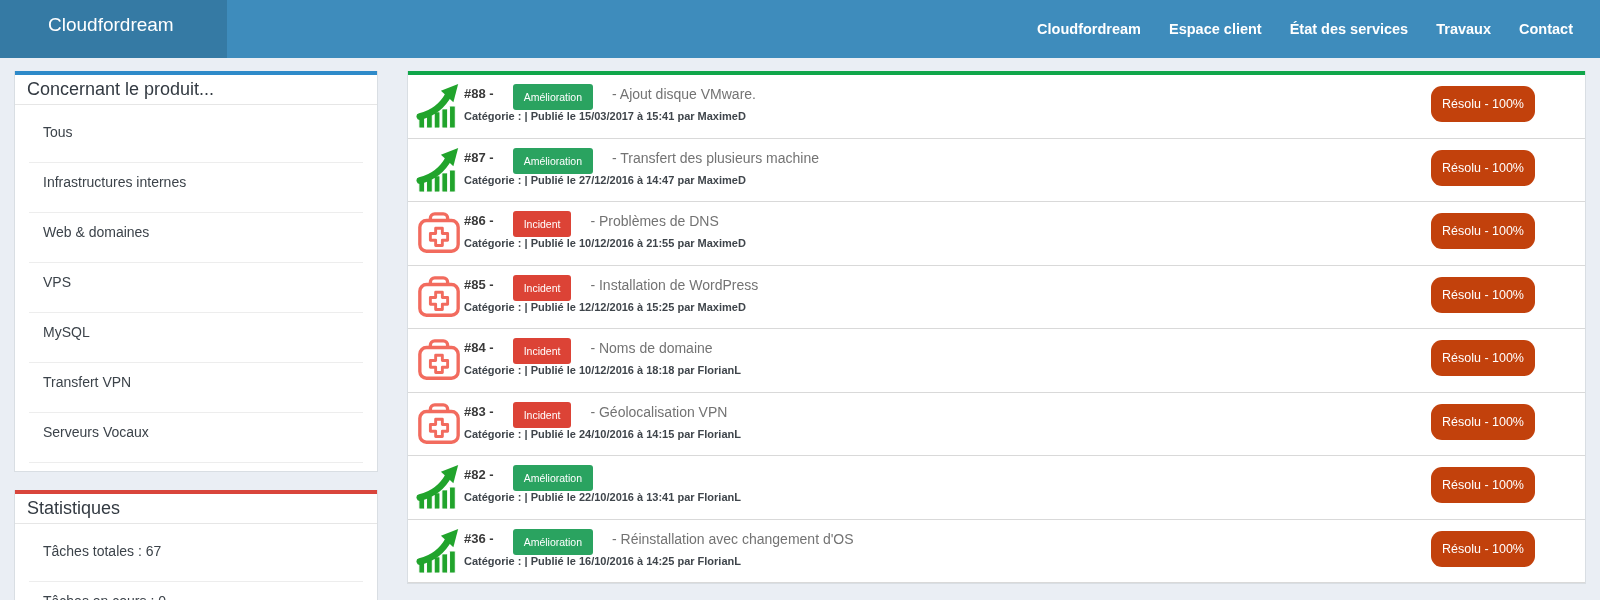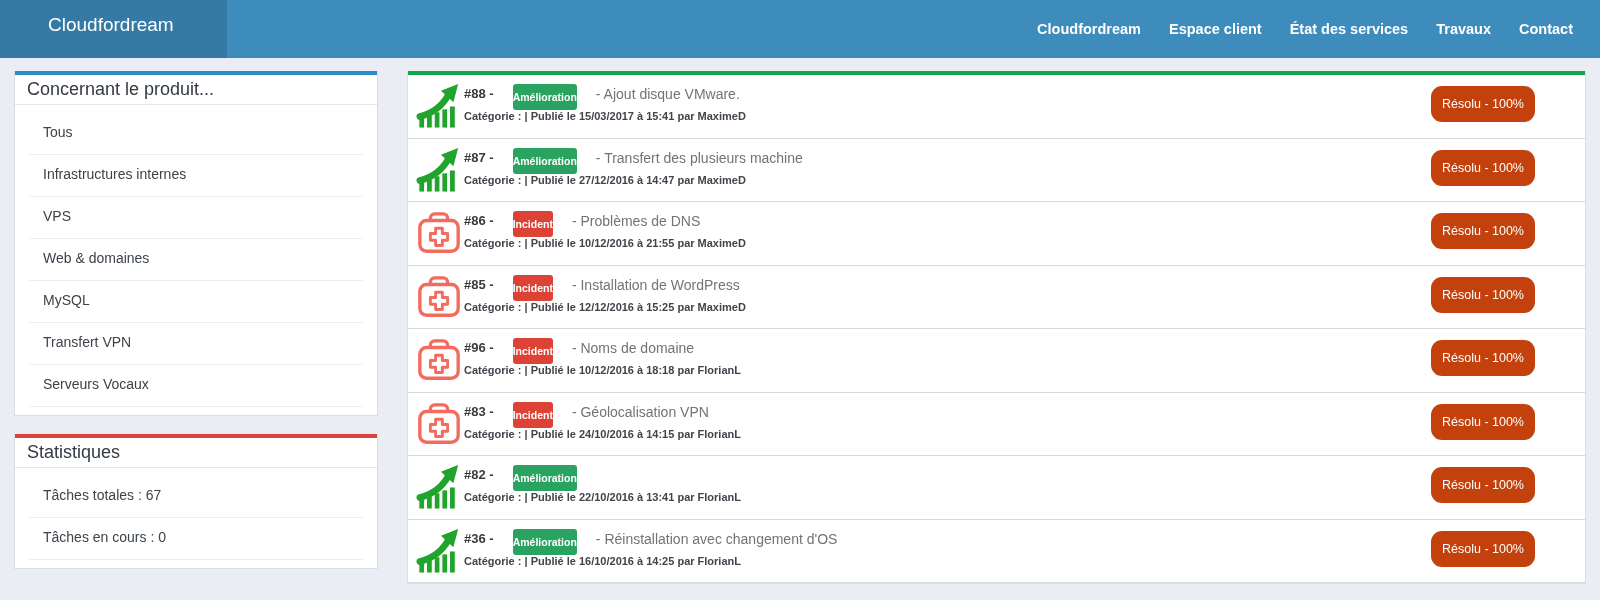--- a/index.html
+++ b/index.html
@@ -22,31 +22,31 @@
   .panel { background:#fff; border:1px solid #d9dee3; border-top:none; margin-bottom:18px; }
   .accent { height:4px; }
   .accent-blue { background:#2e8ac9; }
   .accent-red { background:#d9453c; }
   .accent-green { background:#10a64a; }
   .panel h2 { font-size:18px; font-weight:400; color:#333a42;
     padding:4px 12px; border-bottom:1px solid #e6e6e6; }
 
   
   .side-list { list-style:none; padding:8px 0; }
-  .side-list li { margin:0 14px; padding:11px 0 14px 14px; font-size:14px;
+  .side-list li { margin:0 14px; padding:11px 0 22px 14px; font-size:14px;
     color:#3c434a; border-bottom:1px solid #ededed; cursor:pointer; }
 
   
   .task-row { display:flex; align-items:flex-start; min-height:63.5px;
     padding:8px 15px 8px 8px; border-bottom:1px solid #d9d9d9; }
   .task-icon { width:46px; height:46px; flex-shrink:0; margin-right:2px; }
   .task-body { padding-top:1px; }
   .task-titleline { display:flex; gap:19px; line-height:20px; }
   .task-id { font-size:13px; font-weight:bold; color:#3a3a3a; }
-  .badge { color:#fff; font-size:10.5px; font-weight:bold; padding:3px 0;
+  .badge { color:#fff; font-size:10.5px; font-weight:normal; padding:3px 11px;
     border-radius:3px; white-space:nowrap; }
   .badge-green { background:#2aa360; }
   .badge-red { background:#dc4336; }
   .task-link { font-size:14px; color:#737373; text-decoration:none; cursor:pointer; }
   .task-meta { font-size:11px; font-weight:bold; color:#3f454b; margin-top:0; }
   .status-pill { margin-left:auto; margin-right:35px; margin-top:3px; flex-shrink:0;
     background:#c2410c; color:#fff; font-size:12.5px; font-weight:normal;
     padding:11px 11px; border-radius:11px; white-space:nowrap; }
 </style>
 </head>
@@ -87,22 +87,22 @@
 <div class="container">
 
   <aside class="left-col">
 
     <section class="panel">
       <div class="accent accent-blue"></div>
       <h2>Concernant le produit...</h2>
       <ul class="side-list">
         <li>Tous</li>
         <li>Infrastructures internes</li>
+        <li>Web &amp; domaines</li>
         <li>VPS</li>
-        <li>Web &amp; domaines</li>
         <li>MySQL</li>
         <li>Transfert VPN</li>
         <li>Serveurs Vocaux</li>
       </ul>
     </section>
 
     <section class="panel">
       <div class="accent accent-red"></div>
       <h2>Statistiques</h2>
       <ul class="side-list">
@@ -178,21 +178,21 @@
           </div>
           <span class="status-pill">Résolu - 100%</span>
         </div>
 
         <div class="task-row">
           <svg class="task-icon" viewBox="0 0 48 48">
               <use href="#ico-medkit"></use>
             </svg>
           <div class="task-body">
             <div class="task-titleline">
-              <span class="task-id">#96 -</span>
+              <span class="task-id">#84 -</span>
               <span class="badge badge-red">Incident</span>
               <a class="task-link">- Noms de domaine</a>
             </div>
             <div class="task-meta">Catégorie : | Publié le 10/12/2016 à 18:18 par FlorianL</div>
           </div>
           <span class="status-pill">Résolu - 100%</span>
         </div>
 
         <div class="task-row">
           <svg class="task-icon" viewBox="0 0 48 48">

